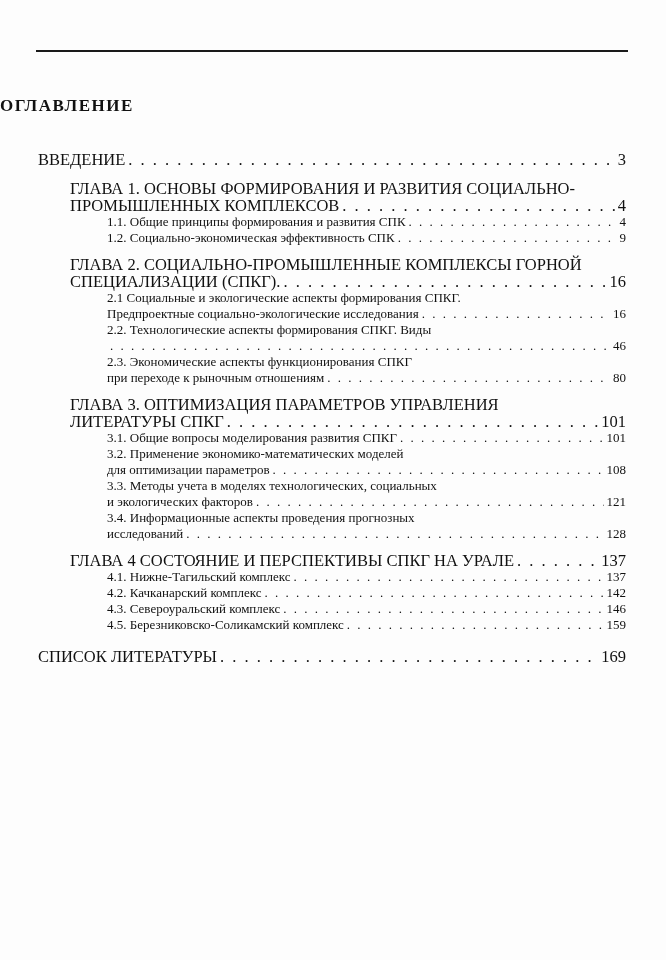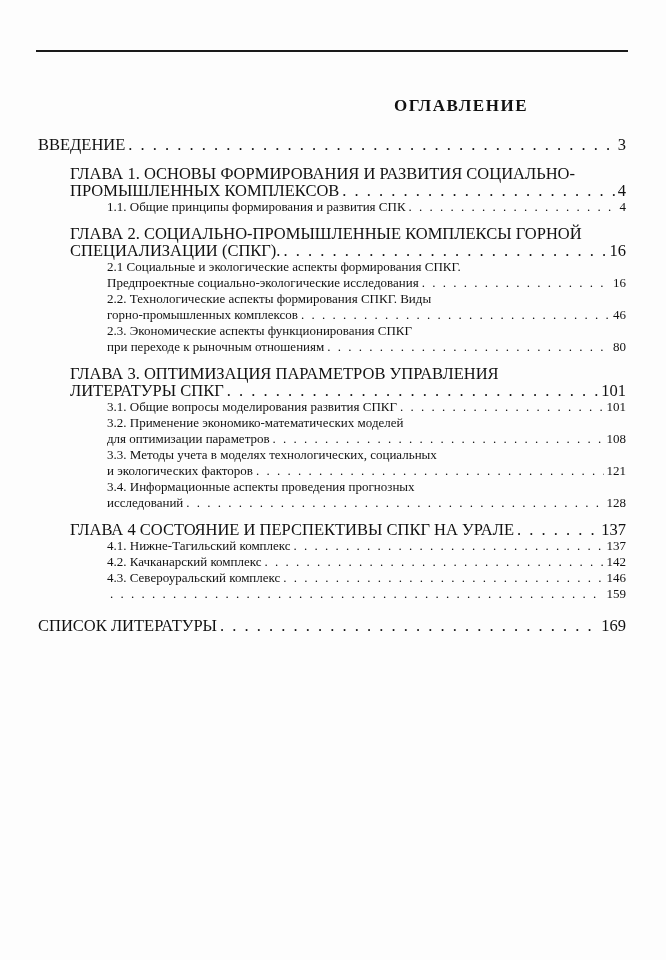--- a/index.html
+++ b/index.html
@@ -4,24 +4,24 @@
 <style>
   html, body { margin: 0; padding: 0; }
   body {
     width: 666px; height: 960px; background: #fdfdfd; color: #111;
     font-family: "Liberation Serif", serif; position: relative; overflow: hidden;
   }
   .top-rule {
     position: absolute; left: 36px; top: 50px; width: 592px; height: 2px; background: #1a1a1a;
   }
   .title {
-    position: absolute; left: 0; top: 96px; width: 528px; text-align: right;
+    position: absolute; left: 0; top: 96px; width: 528px; text-align: left;
     font-weight: bold; font-size: 17px; letter-spacing: 1.5px;
   }
-  .toc { position: absolute; left: 38px; top: 137px; width: 588px; font-family: Liberation Serif, serif; }
+  .toc { position: absolute; left: 38px; top: 152px; width: 588px; font-family: Liberation Serif, serif; }
   .entry { display: flex; align-items: baseline; line-height: 16px; }
   .entry .text { white-space: nowrap; }
   .entry .leader { flex: 1; overflow: hidden; white-space: nowrap; margin: 0 3px; letter-spacing: 2px; }
   .entry .leader::before { content: ". . . . . . . . . . . . . . . . . . . . . . . . . . . . . . . . . . . . . . . . . . . . . . . . . . . . . . . . . . . . . . . . . . . . . . . . . . . . . . . . . . . . . . . . . . . . . . . . . . . . . . . . . . . . ."; }
   .entry .page { white-space: nowrap; text-align: right; }
   .line1 { line-height: 16px; white-space: nowrap; }
   .chapter { font-size: 16.5px; }
   .chapter .line1, .chapter .entry { line-height: 17px; margin-left: 32px; }
   .sub { font-size: 13px; margin-left: 69px; }
   .intro { margin-bottom: 12px; }
@@ -51,20 +51,27 @@
             <span class="page">4</span>
           </div>
         </div>
         <div class="sub">
           <div class="entry">
             <span class="text">1.1. Общие принципы формирования и развития СПК</span>
             <span class="leader"></span>
             <span class="page">4</span>
           </div>
         </div>
+        <div class="sub">
+          <div class="entry">
+            <span class="text">1.2. Социально-экономическая эффективность СПК</span>
+            <span class="leader"></span>
+            <span class="page">9</span>
+          </div>
+        </div>
       </div>
       <div class="ch-block">
         <div class="chapter">
           <div class="line1">ГЛАВА 2. СОЦИАЛЬНО-ПРОМЫШЛЕННЫЕ КОМПЛЕКСЫ ГОРНОЙ</div>
           <div class="entry">
             <span class="text">СПЕЦИАЛИЗАЦИИ (СПКГ).</span>
             <span class="leader"></span>
             <span class="page">16</span>
           </div>
         </div>
@@ -72,21 +79,20 @@
           <div class="line1">2.1  Социальные и экологические аспекты формирования СПКГ.</div>
           <div class="entry">
             <span class="text">Предпроектные социально-экологические исследования</span>
             <span class="leader"></span>
             <span class="page">16</span>
           </div>
         </div>
         <div class="sub">
           <div class="line1">2.2. Технологические аспекты формирования СПКГ. Виды</div>
           <div class="entry">
-            <span class="text">горно-промышленных комплексов</span>
             <span class="leader"></span>
             <span class="page">46</span>
           </div>
         </div>
         <div class="sub">
           <div class="line1">2.3. Экономические аспекты функционирования СПКГ</div>
           <div class="entry">
             <span class="text">при переходе к рыночным отношениям</span>
             <span class="leader"></span>
             <span class="page">80</span>
@@ -158,20 +164,21 @@
         </div>
         <div class="sub">
           <div class="entry">
             <span class="text">4.3. Североуральский комплекс</span>
             <span class="leader"></span>
             <span class="page">146</span>
           </div>
         </div>
         <div class="sub">
           <div class="entry">
+            <span class="text">4.5. Березниковско-Соликамский комплекс</span>
             <span class="leader"></span>
             <span class="page">159</span>
           </div>
         </div>
       </div>
     </div>
   <div class="entry chapter lit">
     <span class="text">СПИСОК ЛИТЕРАТУРЫ</span>
     <span class="leader"></span>
     <span class="page">169</span>

